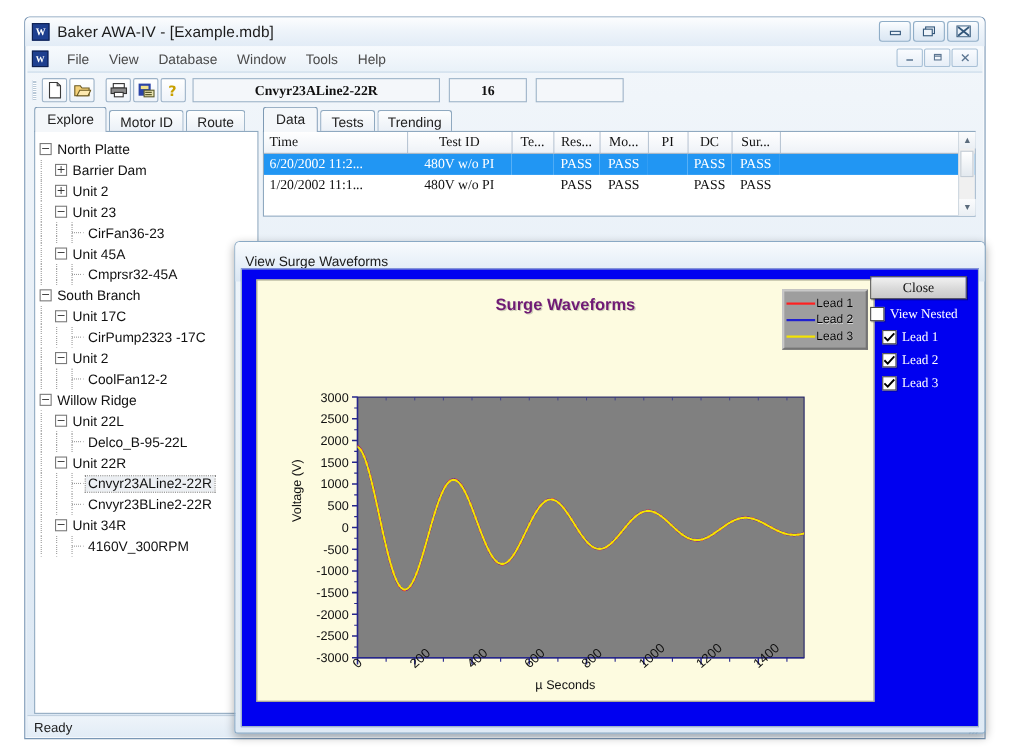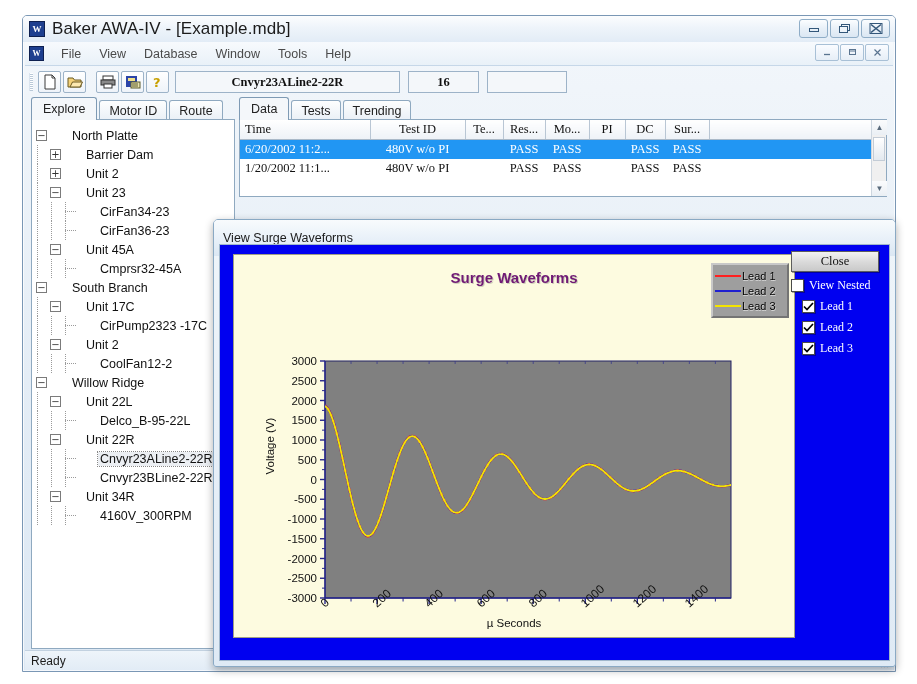--- a/index.html
+++ b/index.html
@@ -28,21 +28,21 @@
     padding-left:6px;
     border-radius:4px 4px 0 0;
     background:linear-gradient(180deg,#fcfdfe 0%, #eef4fa 45%, #e2ecf6 100%);
   }
   .app-logo {
     width:16px; height:16px; background:#1e3f8f;
     border:1px solid #0e2050; color:#fff; font-size:9px; font-weight:bold;
     display:flex; align-items:center; justify-content:center; margin-right:7px;
     font-family:"Liberation Serif", serif;
   }
-  #app-title { font-size:17px; color:#1b1b1b; letter-spacing:.1px;}
+  #app-title { font-size:14px; color:#1b1b1b; letter-spacing:.1px;}
   .win-btns { position:absolute; right:5px; top:3px; display:flex; gap:2px; }
   .win-btn {
     width:29px; height:19px;
     border:1px solid #8fadc7; border-radius:3px;
     background:linear-gradient(180deg,#fbfdff 0%, #e8f0f8 50%, #dbe7f3 100%);
     display:flex; align-items:center; justify-content:center;
     color:#2a4767;
   }
   .win-btn svg { display:block; }
 
@@ -109,21 +109,21 @@
     background:#f4f7fa; font-weight:normal; padding:4px 11px 4px;
     top:0; z-index:3; border-color:#7e9ab4;
   }
   #tree-box {
     position:absolute; left:0; right:0; top:21px; bottom:0;
     border:1px solid #8fa9c0; background:#ffffff;
     overflow:hidden;
   }
   .tree { padding:6px 0 0 4px; font-size:12.5px; color:#111; }
   .tnode { display:flex; align-items:center; height:19px; white-space:nowrap; }
-  .tnode .lbl { padding:0 2px;margin-left:20px; }
+  .tnode .lbl { padding:0 2px; }
   .tnode.selected .lbl { background:#eceff3; outline:1px dotted #888; }
   .exp {
     width:11px;height:11px;border:1px solid #7b7b7b;background:#fff;
     display:inline-flex;align-items:center;justify-content:center;
     font-size:10px;line-height:9px;color:#333;margin-right:3px;flex:none;
     font-family:"DejaVu Sans", sans-serif;
   }
   .dots {
     width:14px;height:19px;flex:none;
     display:inline-block; position:relative;
@@ -367,26 +367,20 @@
             </div>
             <div class="tnode">
               <span class="dots"></span>
               <span class="exp">+</span>
               <span class="lbl">Unit 2</span>
             </div>
             <div class="tnode">
               <span class="dots"></span>
               <span class="exp">−</span>
               <span class="lbl">Unit 23</span>
-            </div>
-            <div class="tnode">
-              <span class="dots"></span>
-              <span class="dots"></span>
-              <span class="dots leaf"></span>
-              <span class="lbl">CirFan34-23</span>
             </div>
             <div class="tnode">
               <span class="dots"></span>
               <span class="dots"></span>
               <span class="dots leaf"></span>
               <span class="lbl">CirFan36-23</span>
             </div>
             <div class="tnode">
               <span class="dots"></span>
               <span class="exp">−</span>

